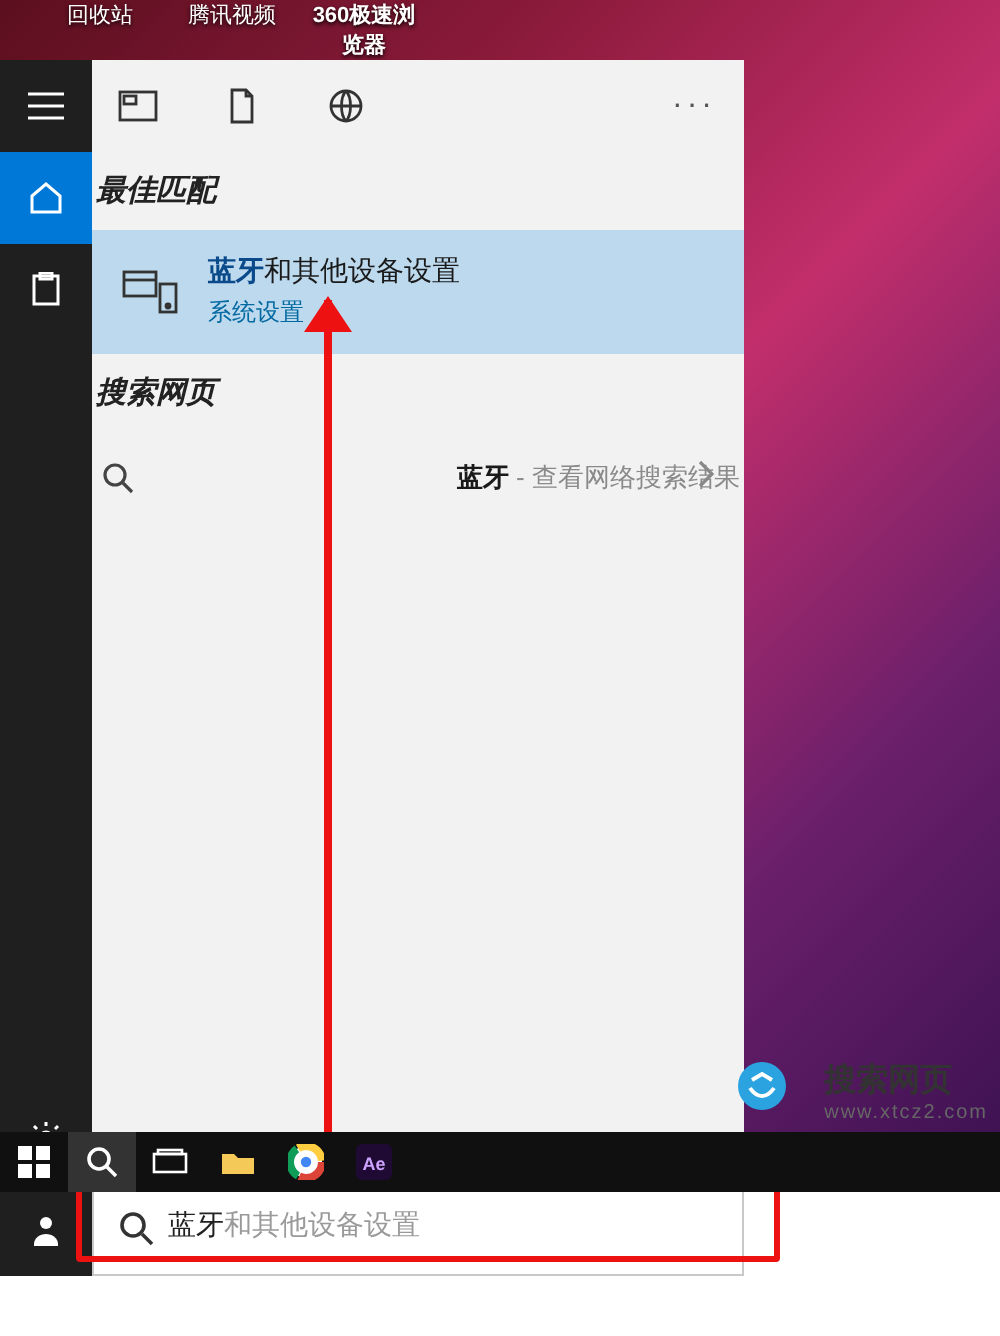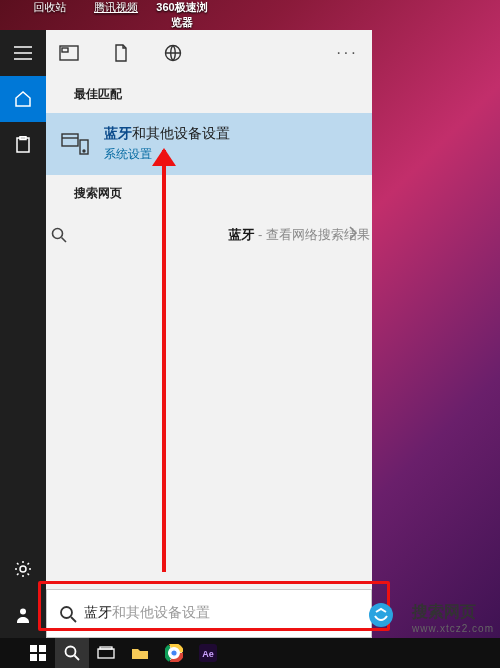--- a/index.html
+++ b/index.html
@@ -1,34 +1,34 @@
 <!DOCTYPE html>
 <html><head>
 <meta charset="utf-8">
 <style>
   * { margin: 0; padding: 0; box-sizing: border-box; font-family: "Microsoft YaHei", "Segoe UI", sans-serif; }
   html, body { width: 500px; height: 668px; overflow: hidden; }
 
-  .stage { position: relative; width: 500px; height: 668px; background: linear-gradient(135deg,#5b0f1e 0%,#8a1a3a 25%,#c22e6b 50%,#6a1f6b 75%,#3a1150 100%); }
+  .stage { position: relative; width: 500px; height: 596px; background: linear-gradient(135deg,#5b0f1e 0%,#8a1a3a 25%,#c22e6b 50%,#6a1f6b 75%,#3a1150 100%); }
 
   .desktop-icon { position:absolute; top:0; width:60px; color:#fff; text-align:center; font-size:11px; text-shadow:0 1px 2px #000; }
-  .desktop-icon.i1 { left:20px; } .desktop-icon.i2 { left:86px;text-decoration:underline; } .desktop-icon.i3 { left:152px;font-weight:bold; }
+  .desktop-icon.i1 { left:20px; } .desktop-icon.i2 { left:86px; } .desktop-icon.i3 { left:152px;font-weight:bold; }
 
   .search-rail { position:absolute; left:0; top:30px; width:46px; height:608px; background:#1f1f1f; display:flex; flex-direction:column; align-items:center; }
   .rail-top { display:flex; flex-direction:column; align-items:center; width:100%; }
   .rail-btn { width:46px; height:46px; display:flex; align-items:center; justify-content:center; color:#fff; }
   .rail-btn.active { background:#0078d7; }
   .rail-spacer { flex:1; }
 
   .search-panel { position:absolute; left:46px; top:30px; width:326px; height:608px; background:#f2f2f2; display:flex; flex-direction:column; }
   .panel-top { height:46px; display:flex; align-items:center; padding:0 6px; gap:18px; color:#3a3a3a; }
   .panel-top .tabicon { width:34px; height:34px; display:flex; align-items:center; justify-content:center; }
   .panel-top .more { margin-left:auto; padding-right:8px; letter-spacing:2px; color:#555; }
 
-  .sec-title { font-size:12px; font-weight:bold; color:#222; padding:10px 14px 10px 28px; }
+  .sec-title { font-size:15px; font-weight:bold; color:#222; padding:10px 14px 10px 2px;font-style:italic; }
 
   .result-hit { display:flex; align-items:center; gap:14px; padding:12px 14px; background:#bcd9ee; }
   .result-hit .appicon { width:30px; height:30px; display:flex; align-items:center; justify-content:center; color:#333; }
   .result-hit .txt .line1 { font-size:14px; color:#1a1a1a; }
   .result-hit .txt .line1 .kw { color:#0a4a8a; font-weight:600; }
   .result-hit .txt .line2 { font-size:12px; color:#0369a1; margin-top:3px; }
 
   .result-web { display:flex; align-items:center; gap:14px; padding:12px 2px; color:#333; position:relative;justify-content:space-between; }
   .result-web .magicon { width:22px; height:22px; display:flex; align-items:center; justify-content:center; color:#444; }
   .result-web .wt { font-size:13px; }
@@ -43,21 +43,21 @@
 
   .red-box { position:absolute; left:38px; top:581px; width:352px; height:50px; border:3px solid #e11; border-radius:2px; pointer-events:none; }
 
   .search-box { position:absolute; left:46px; top:589px; width:326px; height:49px; background:#fff; border:1px solid #c9c9c9; display:flex; align-items:center; padding:0 10px; gap:10px; }
   .search-box .sbicon { width:22px; height:22px; display:flex; align-items:center; justify-content:center; color:#333; }
   .search-box .sbinput { flex:1; border:none; outline:none; font-size:14px; color:#222; background:transparent; }
   .search-box .sbinput::placeholder { color:#9a9a9a; }
   .typed-overlay { position:absolute; left:84px; top:604px; font-size:14px; color:#222; pointer-events:none; }
   .typed-overlay .ghost { color:#9a9a9a; }
 
-  .taskbar { position:absolute; left:0; bottom:0; width:500px; height:30px; background:#101010; display:flex; align-items:center; padding-left:21px; gap:0; }
+  .taskbar { position:absolute; left:0; bottom:0; width:500px; height:30px; background:#101010; display:flex; align-items:center; padding-left:0; gap:0; }
   .tbtn { width:34px; height:30px; display:flex; align-items:center; justify-content:center; color:#fff; }
   .tbtn.active { background:#333; }
   .tbtn svg { display:block; }
 
   .watermark { position:absolute; right:6px; bottom:34px; font-size:16px; color:#333; font-weight:700; background:rgba(255,255,255,0.0); }
   .watermark .sub { display:block; font-size:10px; color:#666; letter-spacing:1px; text-align:right; font-weight:400; }
   .wm-icon { position:absolute; right:106px; bottom:40px; width:26px; height:26px; }
 
   .tray { position:absolute; right:4px; bottom:4px; display:flex; gap:8px; color:#ddd; font-size:10px; align-items:center; }
 </style>

